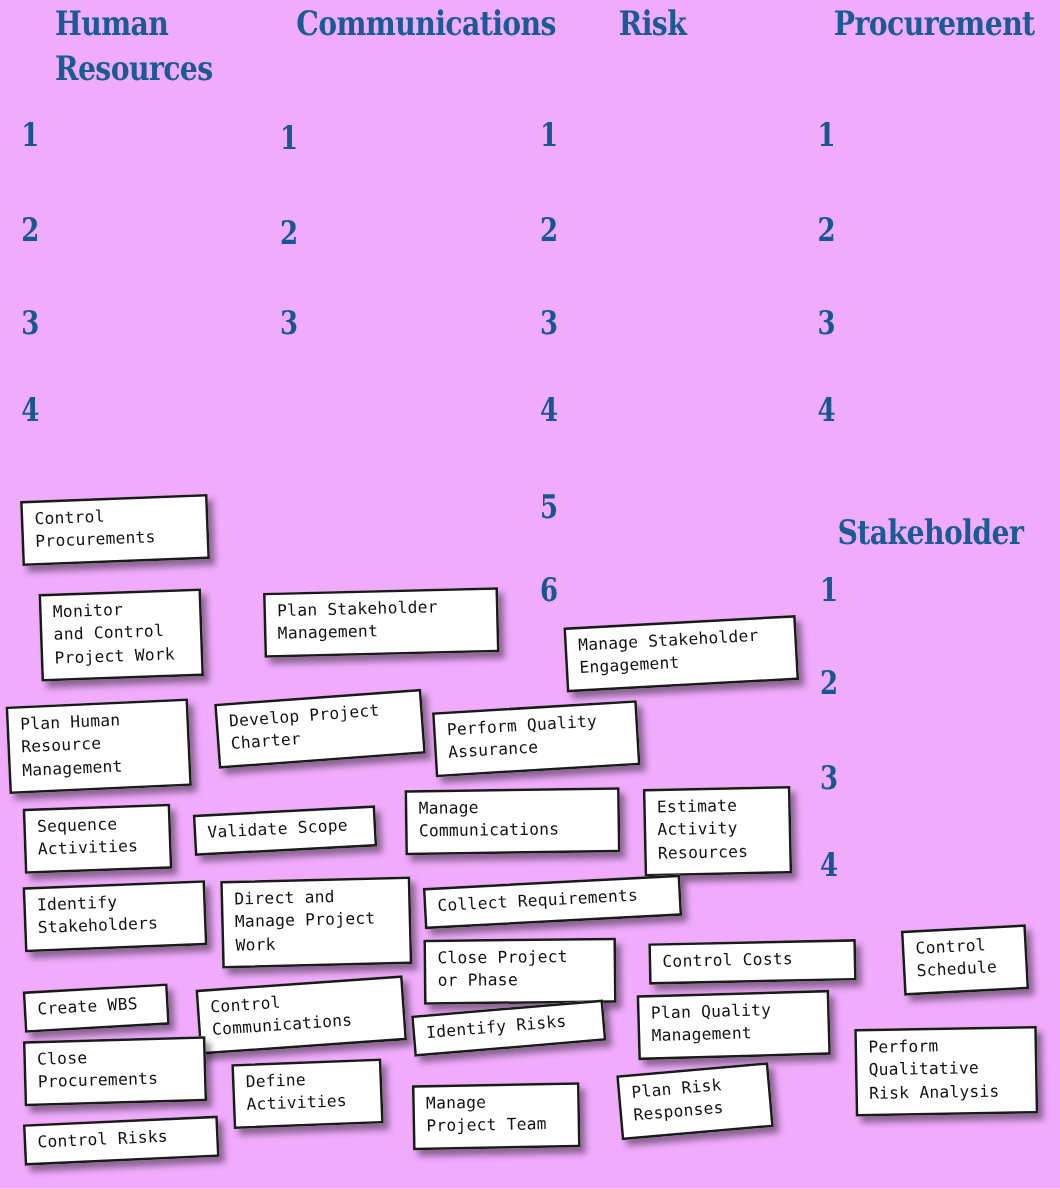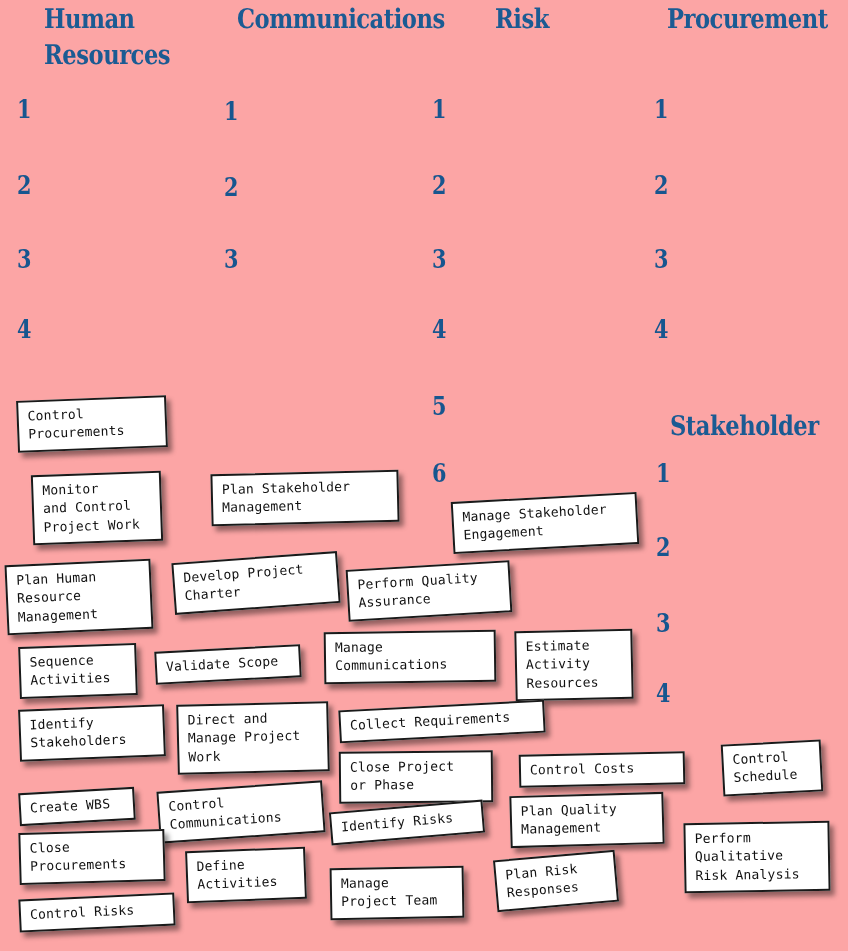--- a/index.html
+++ b/index.html
@@ -8,21 +8,21 @@
     padding: 0;
     background: #ffffff;
   }
   body {
     font-family: "Liberation Sans", sans-serif;
   }
   #board {
     position: relative;
     width: 848px;
     height: 951px;
-    background: #fca5a5;
+    background: #f0abfc;
     overflow: hidden;
   }
 
   
   .ka-heading {
     position: absolute;
     color: #1b5b93;
     font-family: "DejaVu Serif", "Liberation Serif", serif;
     font-weight: bold;
     font-size: 27px;

